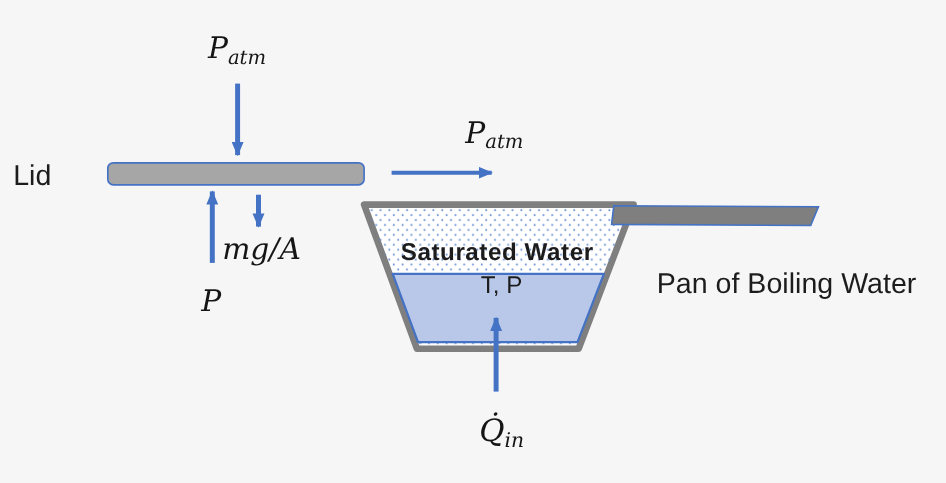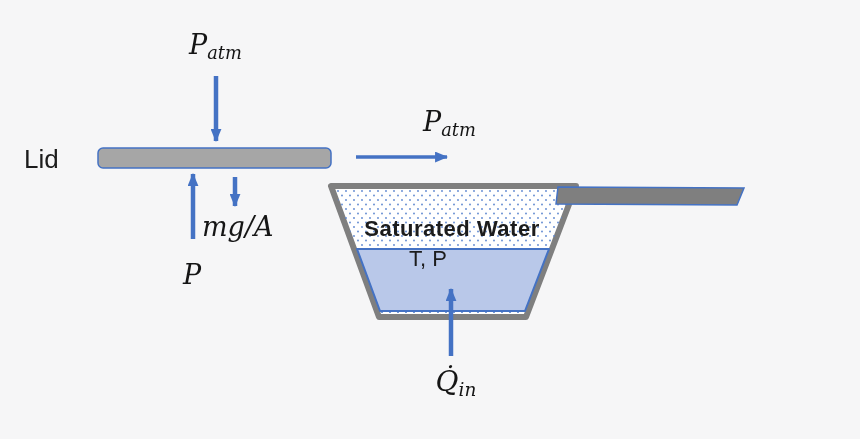--- a/index.html
+++ b/index.html
@@ -63,28 +63,29 @@
 
     <line x1="216" y1="76" x2="216" y2="141" marker-end="url(#arrowhead)" stroke-width="4.5" stroke="#4472c4"></line>
     <line x1="193" y1="239" x2="193" y2="174" marker-end="url(#arrowhead)" stroke-width="4.5" stroke="#4472c4"></line>
     <line x1="235" y1="177" x2="235" y2="206" marker-end="url(#arrowhead)" stroke-width="4.5" stroke="#4472c4"></line>
     <line x1="356" y1="157" x2="447" y2="157" marker-end="url(#arrowhead)" stroke-width="3.5" stroke="#4472c4"></line>
     <line x1="451" y1="356" x2="451" y2="289" marker-end="url(#arrowhead)" stroke-width="4.5" stroke="#4472c4"></line>
   </svg>
 
   <div class="txt math fs-math" style="left:189px;top:30px;"><span>P</span><sub>atm</sub></div>
 
-  <div class="txt sans fs-big" style="left:24px;top:145px;">Lid</div>
+  <div class="txt sans fs-big" style="left:12px;top:145px;">Lid</div>
 
   <div class="txt math fs-math" style="left:202px;top:212px;">mg/A</div>
 
   <div class="txt math fs-math" style="left:183px;top:260px;">P</div>
 
   <div class="txt math fs-math" style="left:423px;top:107px;"><span>P</span><sub>atm</sub></div>
 
   <div class="txt sans fs-pan center" style="left:452px;top:217px;letter-spacing:0.5px;font-weight:bold;">Saturated Water</div>
 
-  <div class="txt sans fs-pan center" style="left:428px;top:247px;">T, P</div>
+  <div class="txt sans fs-pan center" style="left:456px;top:247px;">T, P</div>
 
+  <div class="txt sans fs-big" style="left:597px;top:243px;">Pan of Boiling Water</div>
 
-  <div class="txt math center" style="left:456px;top:367px;font-size:28px;"><span>Q̇</span><sub>in</sub></div>
+  <div class="txt math center" style="left:456px;top:377px;font-size:28px;"><span>Q̇</span><sub>in</sub></div>
 
 </div>
 
 </body></html>

